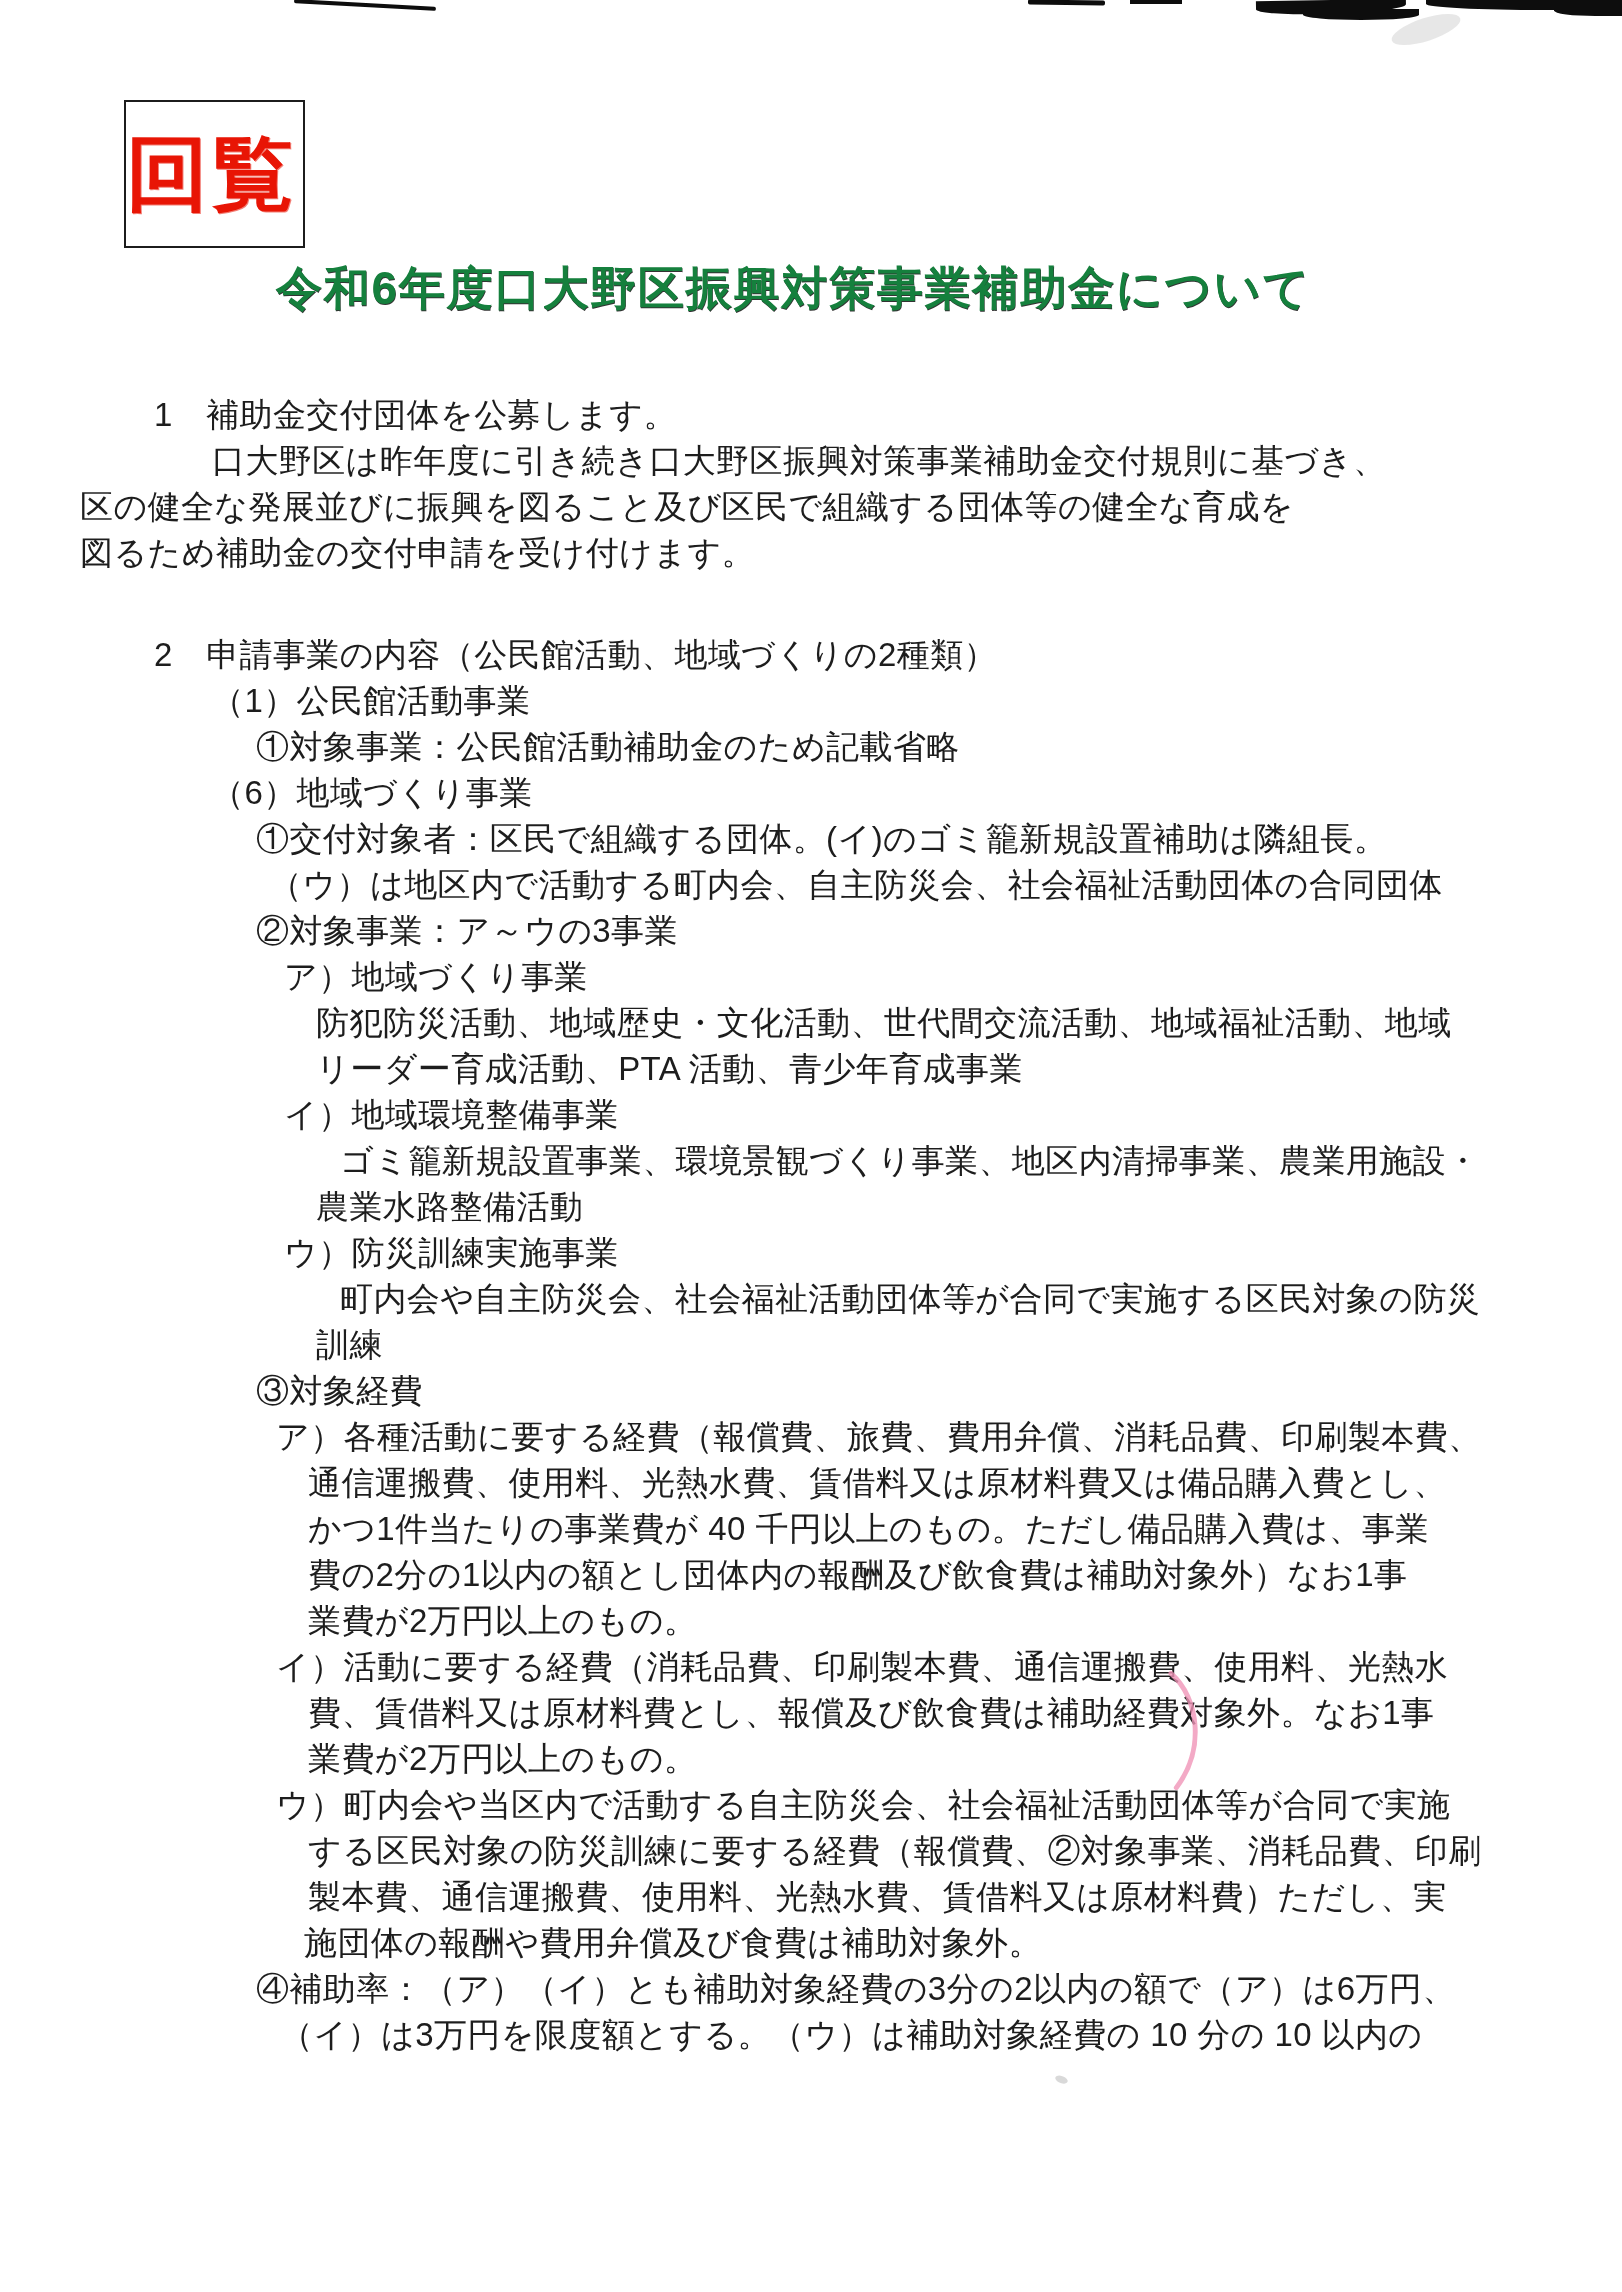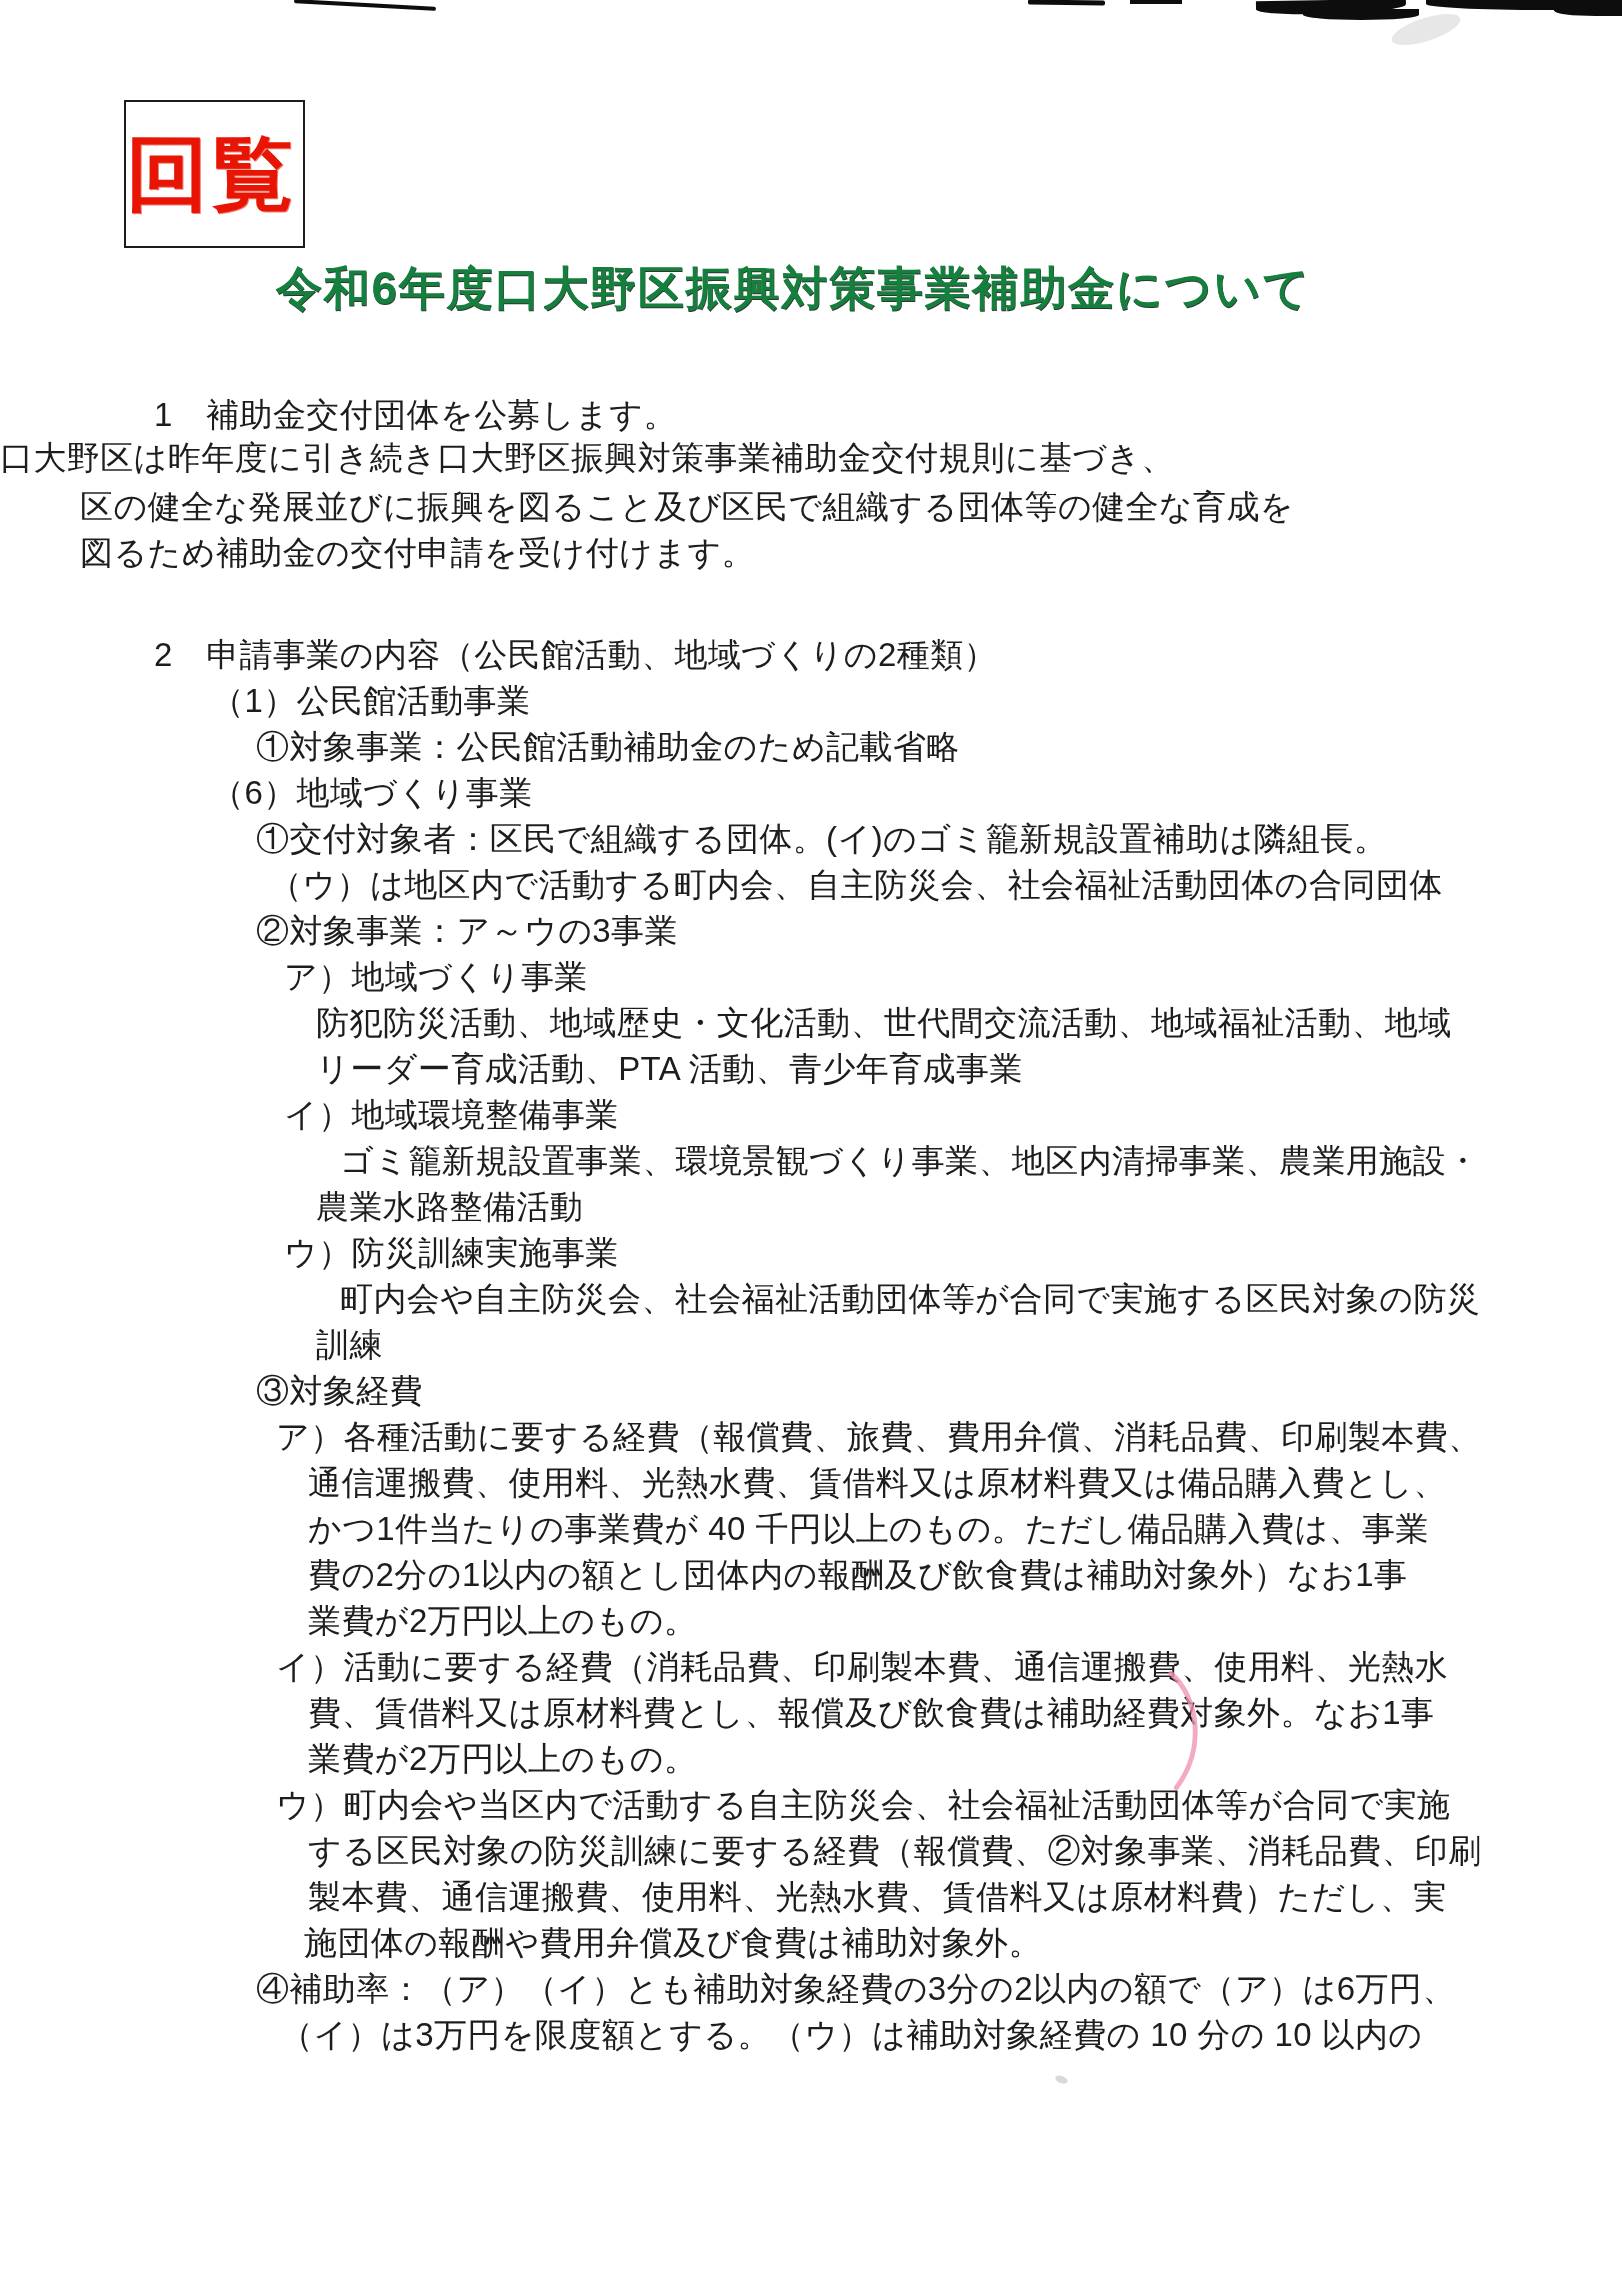--- a/index.html
+++ b/index.html
@@ -66,21 +66,21 @@
   .line{
     font-size:33px;
     line-height:46px;
     height:46px;
     letter-spacing:0.4px;
     white-space:nowrap;
     color:#1d1d1d;
   }
   .gap{margin-top:56px;}
   .sec{padding-left:154px;}
-  .para-first{font-family:Liberation Mono, monospace;}
+  .para-first{padding-left:212px;}
   .para{padding-left:80px;}
   .paren{padding-left:211px;}
   .circle{padding-left:256px;}
   .circle-cont{padding-left:269px;}
   .kana{padding-left:284px;}
   .kana-text{padding-left:316px;}
   .kana-text2{padding-left:340px;}
   .cost{padding-left:276px;}
   .cost-text{padding-left:308px;}
   .cost-text3{padding-left:304px;}

